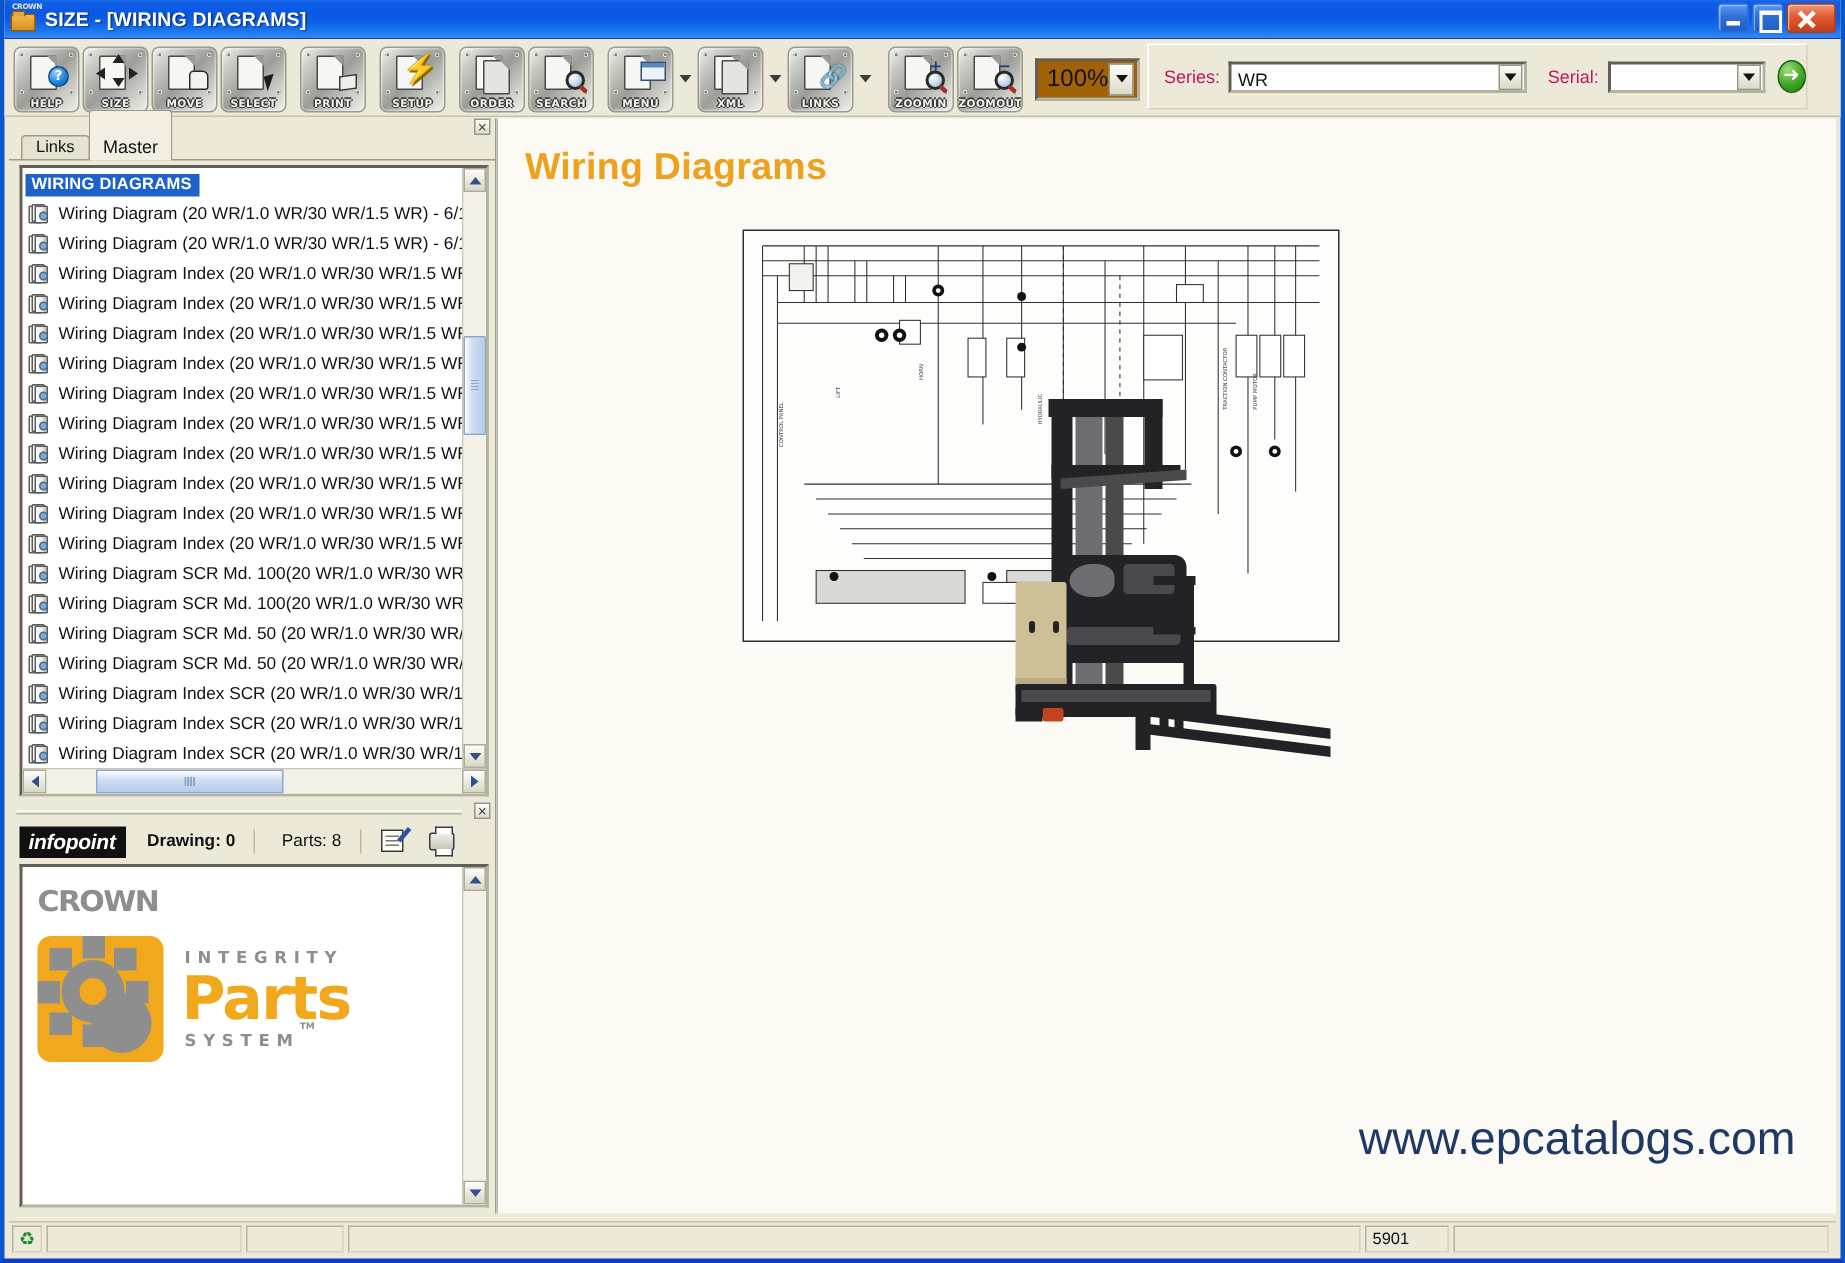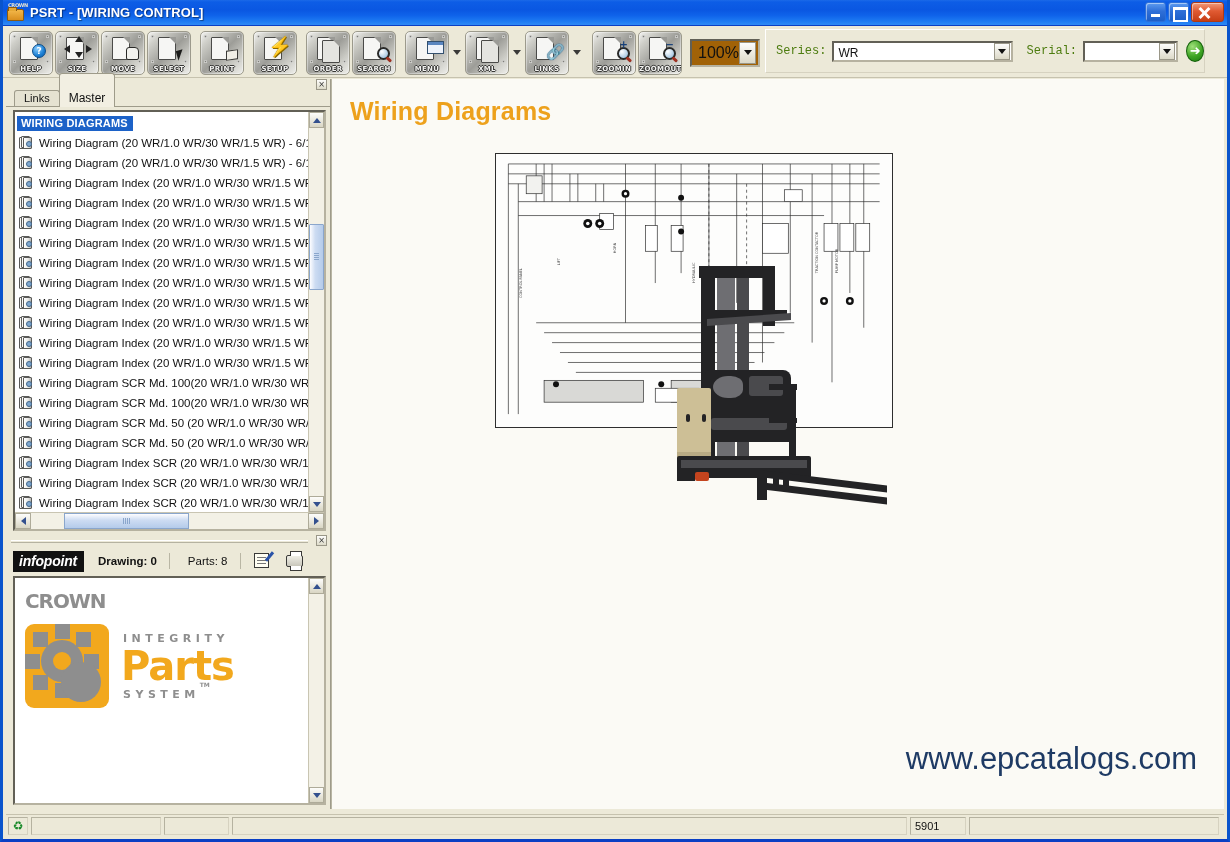--- a/index.html
+++ b/index.html
@@ -266,22 +266,22 @@
   
   #series-block {
     position:absolute; left: 762px; top: 3px;
     width: 440px; height: 44px;
     border: 1px solid #d6d2c0;
     border-top-color:#fff; border-left-color:#fff;
     display:flex; align-items:center;
     padding-left:10px;
   }
   .fld-label {
-    font-size: 12px; color:#4d7c0f; margin-right:6px;
-    font-family:Liberation Mono, monospace;
+    font-size: 12px; color:#be185d; margin-right:6px;
+    font-family:Liberation Sans, sans-serif;
   }
   .combo {
     height: 21px;
     border: 2px inset #b6b2a0;
     background:#fff;
     display:flex; align-items:center;
     position:relative;
   }
   .combo .val {
     flex:1; padding-left:4px; font-size:12px; color:#111;
@@ -685,21 +685,21 @@
 </head>
 <body>
 
 <div id="app-window">
 
   <div id="title-bar">
     <div id="title-icon">
       <div class="crown-mini">CROWN</div>
       <div class="folder-mini"></div>
     </div>
-    <div id="title-text">PSRT - [WIRING CONTROL]</div>
+    <div id="title-text">SIZE - [WIRING DIAGRAMS]</div>
     <div id="window-controls">
       <div class="win-btn min">
           <span class="gl"></span>
         </div>
       <div class="win-btn max">
           <span class="gl"></span>
         </div>
       <div class="win-btn close">
           <span class="gl"></span>
         </div>

